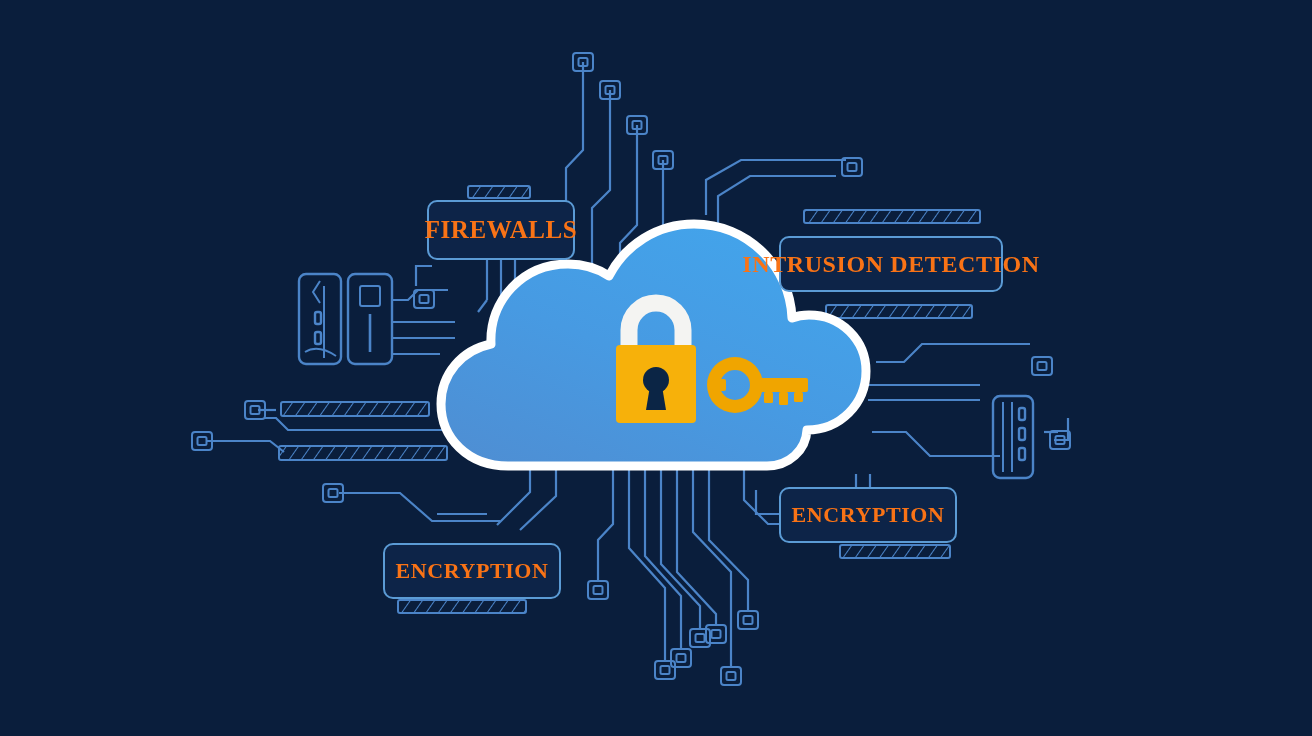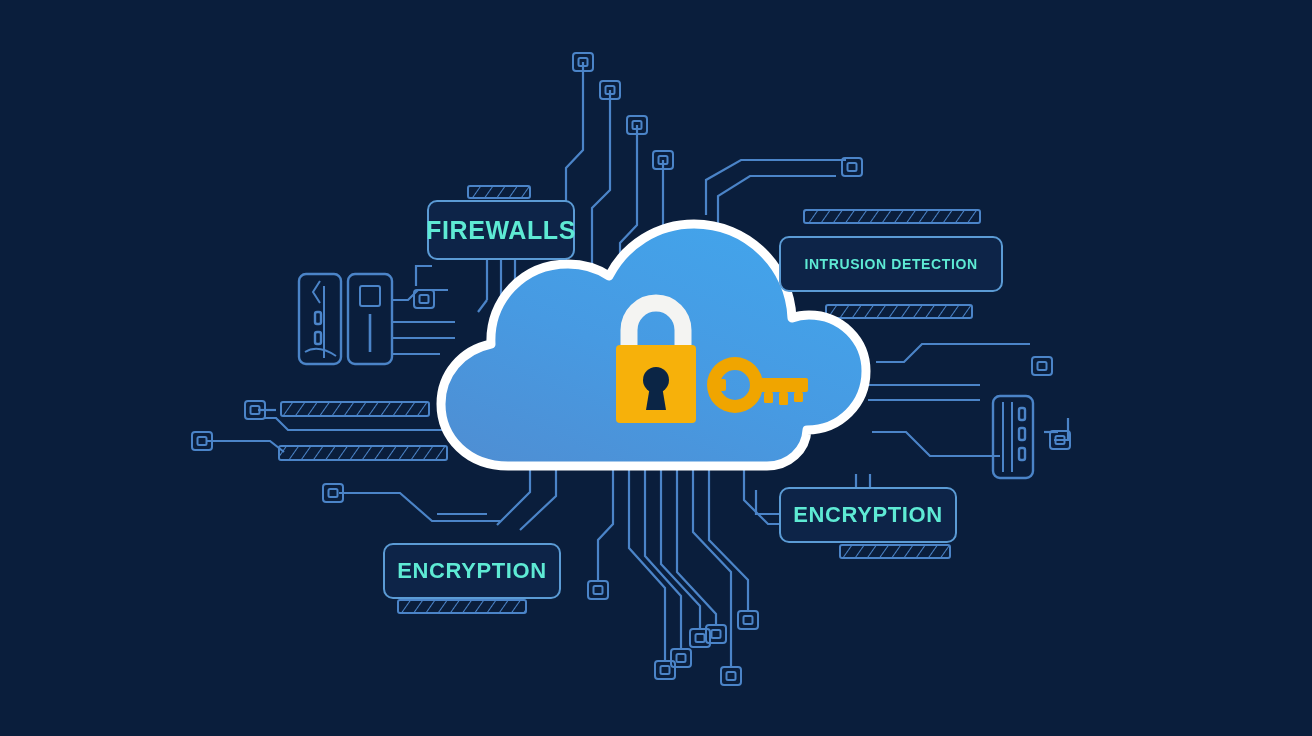--- a/index.html
+++ b/index.html
@@ -36,25 +36,26 @@
     align-items: center;
     justify-content: center;
     color: #ffffff;
     font-weight: bold;
     letter-spacing: 0.6px;
     text-align: center;
     font-family: "Liberation Sans", sans-serif;
     user-select: none;
   }
   .label-text {
-    color: #5eead4;
+    color: #f97316;
     white-space: nowrap;
+    font-family: Liberation Serif, serif;
   }
   #label-firewalls      { left: 427px; top: 200px; width: 148px; height: 60px; font-size: 25px; }
-  #label-intrusion      { left: 779px; top: 236px; width: 224px; height: 56px; font-size: 14px; }
+  #label-intrusion      { left: 779px; top: 236px; width: 224px; height: 56px; font-size: 24px; }
   #label-encryption-r   { left: 779px; top: 487px; width: 178px; height: 56px; font-size: 22px; }
   #label-encryption-l   { left: 383px; top: 543px; width: 178px; height: 56px; font-size: 22px; }
 </style>
 </head>
 <body>
 
 <div id="stage">
 
   <svg class="layer" viewBox="0 0 1312 736">
     <defs>

